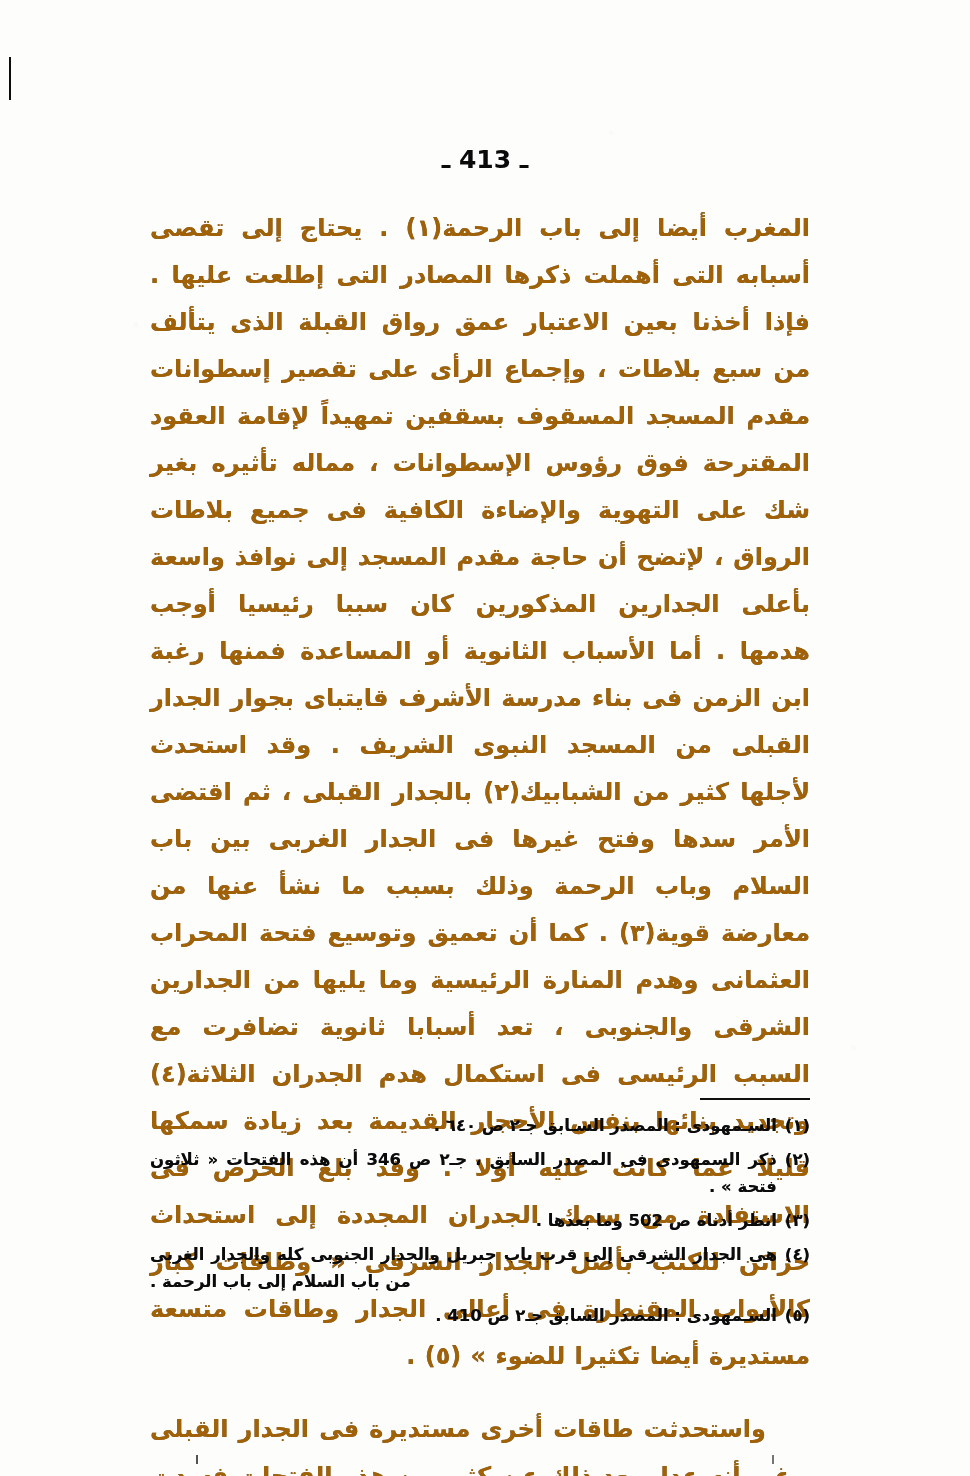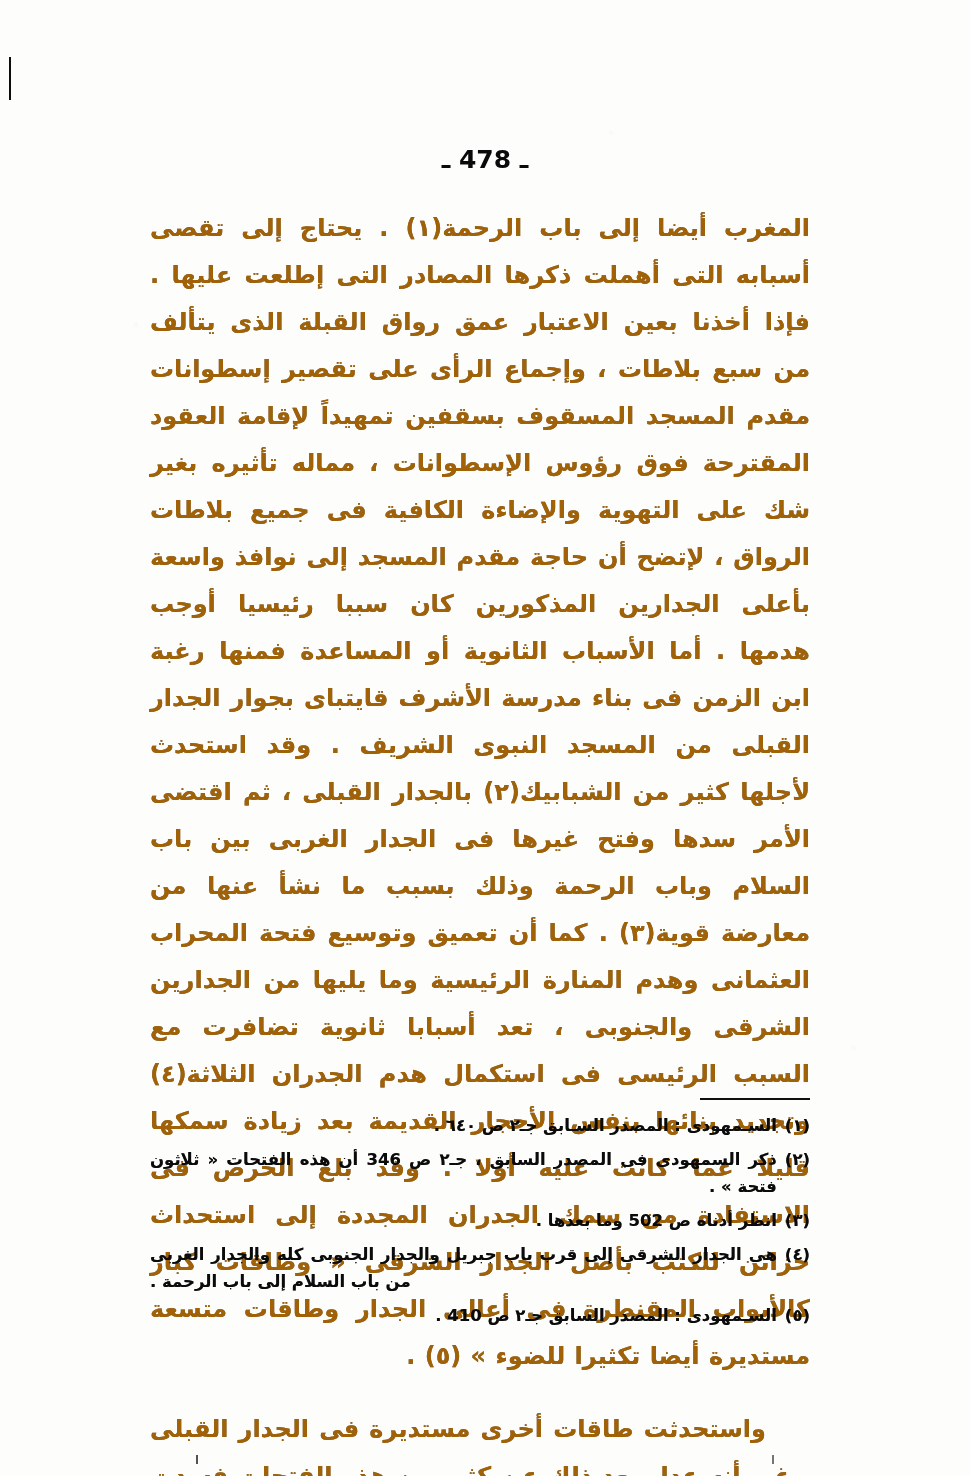--- a/index.html
+++ b/index.html
@@ -139,21 +139,21 @@
 </style>
 </head>
 <body>
 
 <div id="page">
 
   <div class="scan-mark-left"></div>
   <div class="scan-mark-bottom"></div>
   <div class="scan-mark-bottom2"></div>
 
-  <div class="page-number">ـ 478 ـ</div>
+  <div class="page-number">ـ 413 ـ</div>
 
   <div class="body-area">
     <p class="para">المغرب أيضا إلى باب الرحمة(١) . يحتاج إلى تقصى أسبابه التى أهملت ذكرها المصادر التى إطلعت عليها . فإذا أخذنا بعين الاعتبار عمق رواق القبلة الذى يتألف من سبع بلاطات ، وإجماع الرأى على تقصير إسطوانات مقدم المسجد المسقوف بسقفين تمهيداً لإقامة العقود المقترحة فوق رؤوس الإسطوانات ، ممالە تأثيره بغير شك على التهوية والإضاءة الكافية فى جميع بلاطات الرواق ، لإتضح أن حاجة مقدم المسجد إلى نوافذ واسعة بأعلى الجدارين المذكورين كان سببا رئيسيا أوجب هدمها . أما الأسباب الثانوية أو المساعدة فمنها رغبة ابن الزمن فى بناء مدرسة الأشرف قايتباى بجوار الجدار القبلى من المسجد النبوى الشريف . وقد استحدث لأجلها كثير من الشبابيك(٢) بالجدار القبلى ، ثم اقتضى الأمر سدها وفتح غيرها فى الجدار الغربى بين باب السلام وباب الرحمة وذلك بسبب ما نشأ عنها من معارضة قوية(٣) . كما أن تعميق وتوسيع فتحة المحراب العثمانى وهدم المنارة الرئيسية وما يليها من الجدارين الشرقى والجنوبى ، تعد أسبابا ثانوية تضافرت مع السبب الرئيسى فى استكمال هدم الجدران الثلاثة(٤) وتجديد بنائها بنفس الأحجار القديمة بعد زيادة سمكها قليلا عما كانت عليه أولا . وقد بلغ الحرص فى الاستفادة من سمك الجدران المجددة إلى استحداث خزائن للكتب بأصل الجدار الشرقى « وطاقات كبار كالأبواب المقنطرة فى أعالى الجدار وطاقات متسعة مستديرة أيضا تكثيرا للضوء » (٥) .</p>
     <p class="para indent">واستحدثت طاقات أخرى مستديرة فى الجدار القبلى ، غير أنه عدل بعد ذلك عن كثير من هذه الفتحات فسدت « بفصوص الأحجار كنسبة بناء الجدار ، وسد أيضا الطاقات التى بالجدار القبلى إلا ما يحاذى القبة التى على المحراب العثمانى .</p>
   </div>
 
   <div class="footnote-rule"></div>
 
   <div class="footnotes">
     <div class="fn">

